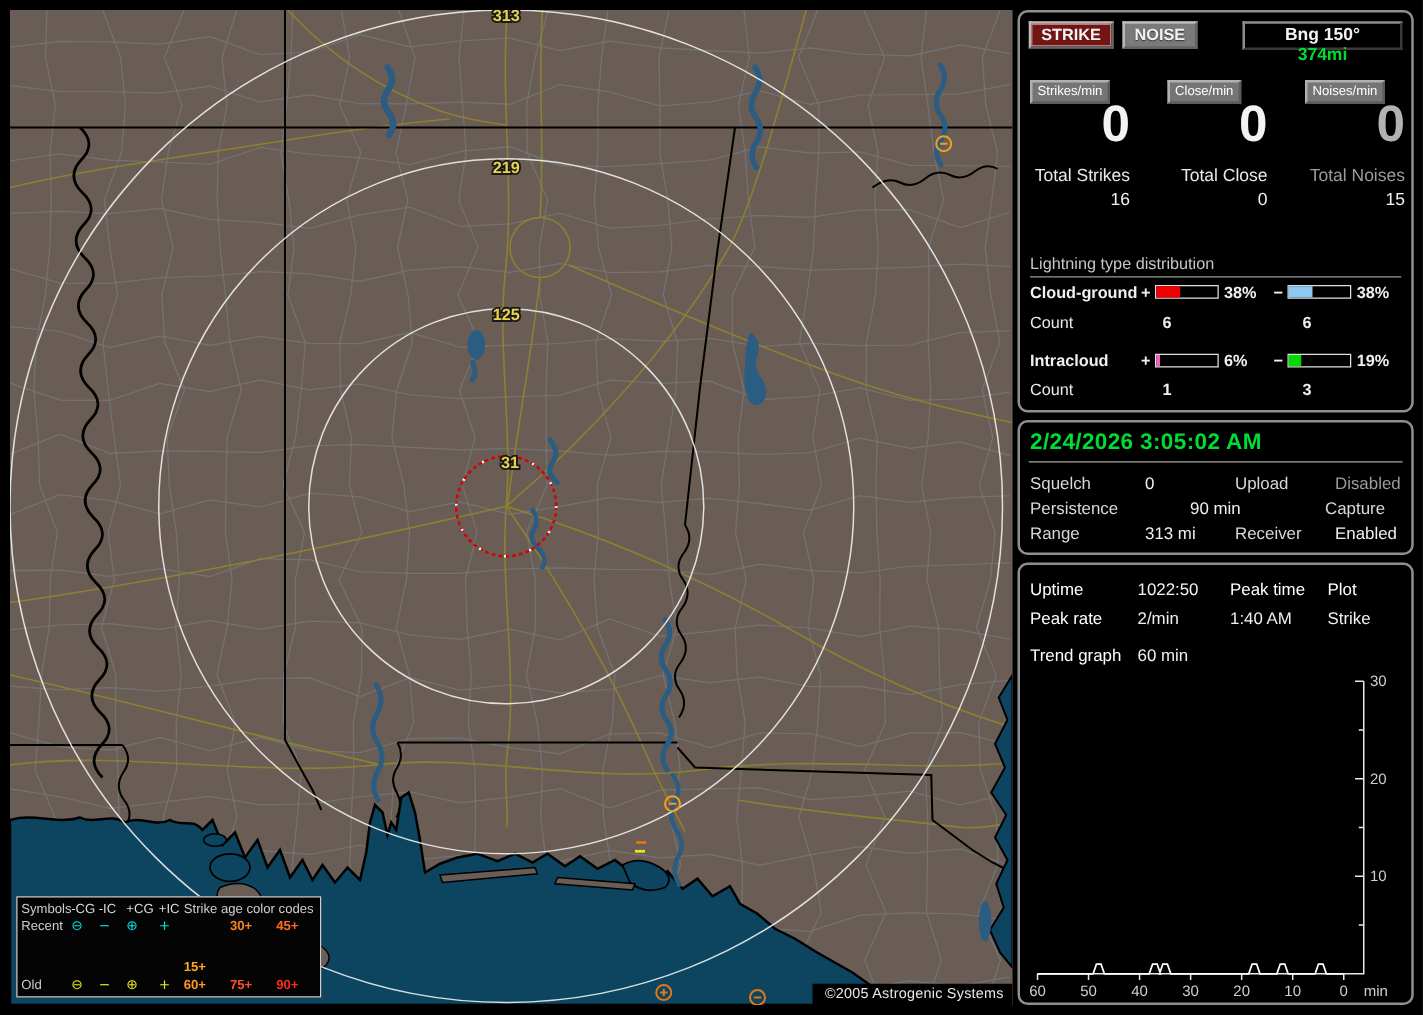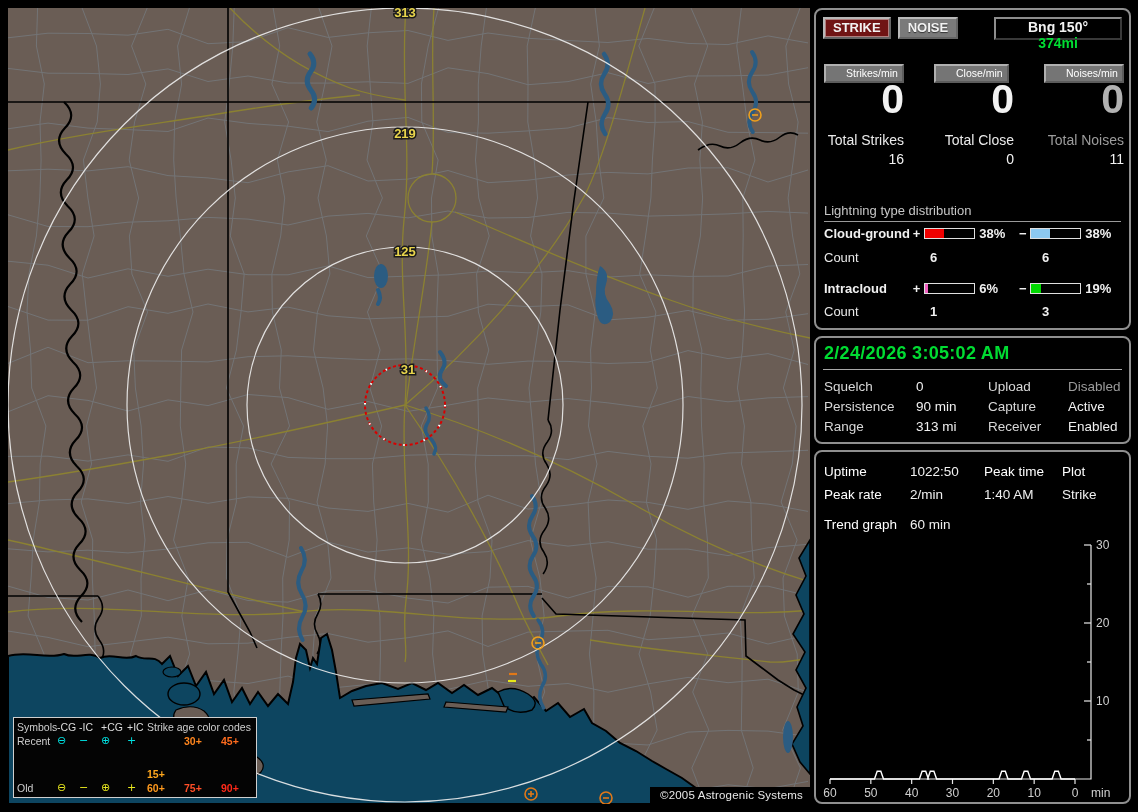--- a/index.html
+++ b/index.html
@@ -31,21 +31,21 @@
        padding:1px 8px 2px 8px;border:2px outset #b9b9b9;cursor:pointer;}
   .btn.strike{background:#701414;box-shadow:inset 0 0 0 1px rgba(255,255,255,.45);}
   .btn.noise{background:#7a7a7a;margin-left:7px;text-shadow:0 1px 1px #333;}
   .bng{margin-left:auto;width:112px;background:#000;border:2px outset #8d8d8d;
        display:flex;justify-content:space-between;align-items:center;
        padding:0 6px;font-size:14px;font-weight:bold;color:#f2f2f2;height:19px;flex-direction:column;}
   .green{color:#00dc32;}
 
   .counter-col{position:absolute;width:86px;top:0;height:170px;}
   .counter-col .mini-btn{position:absolute;top:54px;left:6px;background:#757575;color:#fff;
-        font-size:10.5px;border:2px outset #b0b0b0;padding:1px 4px 2px 20px;white-space:nowrap;cursor:pointer;}
+        font-size:10.5px;border:2px outset #b0b0b0;padding:1px 4px 2px 4px;white-space:nowrap;cursor:pointer;}
   .counter-col .zero{position:absolute;top:64px;right:0;width:100%;text-align:right;
         font-size:41px;font-weight:bold;color:#f2f2f2;line-height:50px;}
   .counter-col .tot-label{position:absolute;top:122px;right:0;width:120px;text-align:right;font-size:14px;color:#eaeaea;}
   .counter-col .tot-value{position:absolute;top:141px;right:0;width:100%;text-align:right;font-size:14px;color:#f2f2f2;}
   .dimtx{color:#9c9c9c !important;}
   .dimzero{color:#b2b2b2 !important;}
 
   .dist-title{position:absolute;left:8px;right:8px;top:193px;font-size:13px;color:#c6c6c6;
               padding-bottom:3px;border-bottom:1px solid #9a9a9a;}
   .dist-row{position:absolute;left:8px;right:4px;display:flex;align-items:center;font-size:13px;color:#f0f0f0;}
@@ -263,21 +263,21 @@
     <div class="counter-col" style="left:112px;">
       <button class="mini-btn">Close/min</button>
       <div class="zero">0</div>
       <div class="tot-label">Total Close</div>
       <div class="tot-value">0</div>
     </div>
     <div class="counter-col" style="left:222px;">
       <button class="mini-btn">Noises/min</button>
       <div class="zero dimzero">0</div>
       <div class="tot-label dimtx">Total Noises</div>
-      <div class="tot-value">11</div>
+      <div class="tot-value">15</div>
     </div>
 
     <div class="dist-title">Lightning type distribution</div>
 
     <div class="dist-row" style="top:216px;">
       <span class="nm">Cloud-ground</span>
       <span class="sgn">+</span>
       <span class="bar">
           <span class="fill" style="width: 38%; background: rgb(240, 0, 0);"></span>
         </span>
@@ -316,21 +316,21 @@
 
   <div class="panel" id="box2">
     <div class="date">2/24/2026 3:05:02 AM</div>
     <div class="rule"></div>
     <div class="set-row" style="top:41px;">
       <span class="lab">Squelch</span>
       <span class="val">0</span>
       <span class="lab">Upload</span>
       <span class="val dimtx">Disabled</span>
     </div>
-    <div class="set-row" style="top:61px;">
+    <div class="set-row" style="top:61px;gap:36px;">
       <span class="lab">Persistence</span>
       <span class="val">90 min</span>
       <span class="lab">Capture</span>
       <span class="val green">Active</span>
     </div>
     <div class="set-row" style="top:81px;">
       <span class="lab">Range</span>
       <span class="val">313 mi</span>
       <span class="lab">Receiver</span>
       <span class="val green">Enabled</span>

